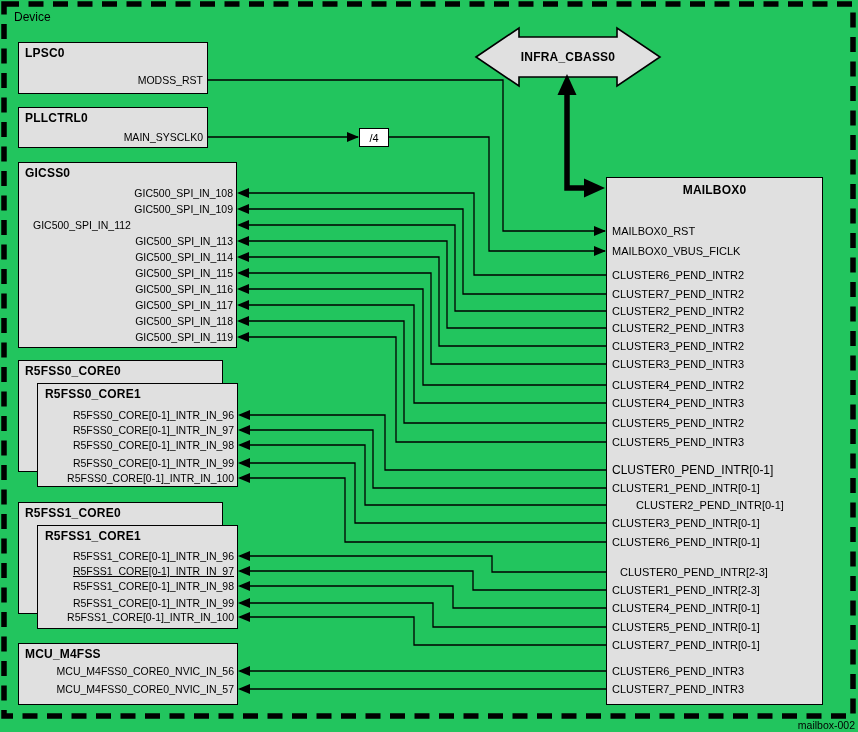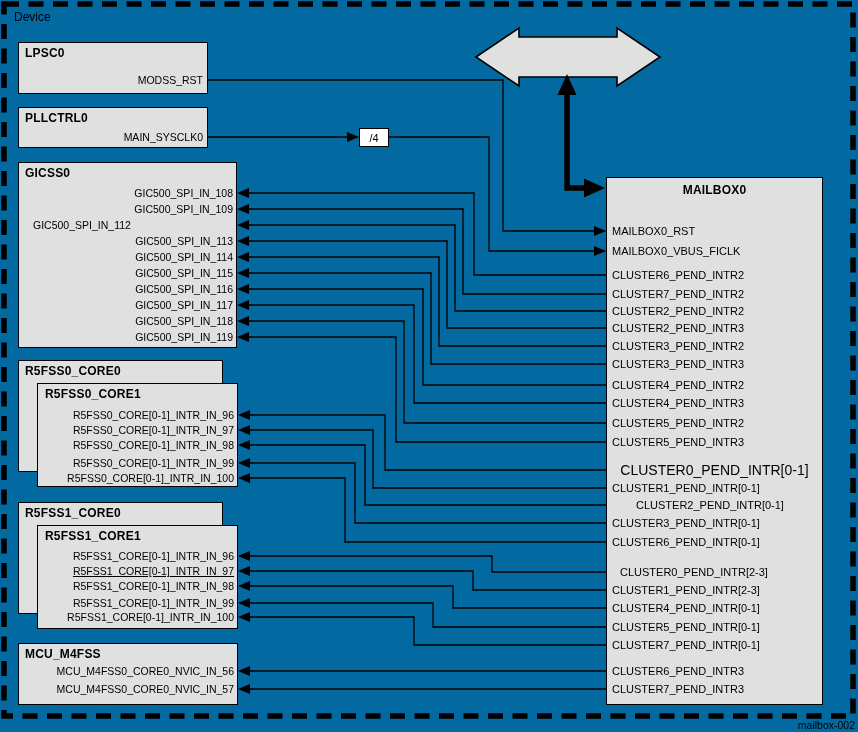--- a/index.html
+++ b/index.html
@@ -1,17 +1,17 @@
 <!DOCTYPE html>
 <html><head>
 <meta charset="utf-8">
 <style>
   html,body{margin:0;padding:0;background:#ffffff;}
   #stage{
-    position:relative;width:858px;height:732px;background:#0369a1;
+    position:relative;width:858px;height:732px;background:#22c55e;
     font-family:"Liberation Sans","DejaVu Sans",sans-serif;
     overflow:hidden;color:#000;
   }
   #wires{position:absolute;left:0;top:0;}
   .box{position:absolute;background:#e0e0e0;border:1.6px solid #000;box-sizing:border-box;}
   .box.white{background:#ffffff;border-width:1.2px;}
   .title{position:absolute;font-weight:bold;font-size:12px;white-space:nowrap;letter-spacing:0.2px;}
   .title.centered{text-align:center;}
   .plain-label{position:absolute;font-size:12px;white-space:nowrap;}
   .fig-label{position:absolute;font-size:10.5px;white-space:nowrap;}
@@ -109,20 +109,21 @@
   <div class="title" style="left:45px;top:529px;">R5FSS1_CORE1</div>
 
   <div class="box" style="left: 18px; top: 643px; width: 220px; height: 62px; background: rgb(224, 224, 224);"></div>
   <div class="title" style="left:25px;top:647px;">MCU_M4FSS</div>
 
   <div class="box white div4" style="left:359px;top:128px;width:30px;height:19px;">/4</div>
 
   <div class="box" style="left: 606px; top: 177px; width: 217px; height: 528px; background: rgb(224, 224, 224);"></div>
   <div class="title centered" style="left:606px;top:183px;width:217px;">MAILBOX0</div>
 
+  <div class="title centered" style="left:476px;top:50px;width:184px;">INFRA_CBASS0</div>
 
   <div class="fig-label" style="right:3px;top:719px;">mailbox-002</div>
 
 <div class="sig" style="top: 73px; left: 3px; width: 200px; text-align: right;">MODSS_RST</div>
     <div class="sig" style="top: 130px; left: 3px; width: 200px; text-align: right;">MAIN_SYSCLK0</div>
     <div class="sig" style="top: 186px; left: 33px; width: 200px; text-align: right;">GIC500_SPI_IN_108</div>
     <div class="sig" style="top: 202px; left: 33px; width: 200px; text-align: right;">GIC500_SPI_IN_109</div>
     <div class="sig" style="top: 218px; left: 33px; width: 200px; text-align: left;">GIC500_SPI_IN_112</div>
     <div class="sig" style="top: 234px; left: 33px; width: 200px; text-align: right;">GIC500_SPI_IN_113</div>
     <div class="sig" style="top: 250px; left: 33px; width: 200px; text-align: right;">GIC500_SPI_IN_114</div>
@@ -148,21 +149,21 @@
     <div class="sig" style="top: 268px; left: 612px; width: 205px; font-size: 11px;">CLUSTER6_PEND_INTR2</div>
     <div class="sig" style="top: 287px; left: 612px; width: 205px; font-size: 11px;">CLUSTER7_PEND_INTR2</div>
     <div class="sig" style="top: 304px; left: 612px; width: 205px; font-size: 11px;">CLUSTER2_PEND_INTR2</div>
     <div class="sig" style="top: 321px; left: 612px; width: 205px; font-size: 11px;">CLUSTER2_PEND_INTR3</div>
     <div class="sig" style="top: 339px; left: 612px; width: 205px; font-size: 11px;">CLUSTER3_PEND_INTR2</div>
     <div class="sig" style="top: 357px; left: 612px; width: 205px; font-size: 11px;">CLUSTER3_PEND_INTR3</div>
     <div class="sig" style="top: 378px; left: 612px; width: 205px; font-size: 11px;">CLUSTER4_PEND_INTR2</div>
     <div class="sig" style="top: 396px; left: 612px; width: 205px; font-size: 11px;">CLUSTER4_PEND_INTR3</div>
     <div class="sig" style="top: 416px; left: 612px; width: 205px; font-size: 11px;">CLUSTER5_PEND_INTR2</div>
     <div class="sig" style="top: 435px; left: 612px; width: 205px; font-size: 11px;">CLUSTER5_PEND_INTR3</div>
-    <div class="sig" style="top: 463px; left: 612px; width: 205px; font-size: 14px; text-align: center;">CLUSTER0_PEND_INTR[0-1]</div>
+    <div class="sig" style="top: 463px; left: 612px; width: 205px; font-size: 12px;">CLUSTER0_PEND_INTR[0-1]</div>
     <div class="sig" style="top: 481px; left: 612px; width: 205px; font-size: 11px;">CLUSTER1_PEND_INTR[0-1]</div>
     <div class="sig" style="top: 498px; left: 612px; width: 205px; font-size: 11px; margin-left: 24px;">CLUSTER2_PEND_INTR[0-1]</div>
     <div class="sig" style="top: 516px; left: 612px; width: 205px; font-size: 11px;">CLUSTER3_PEND_INTR[0-1]</div>
     <div class="sig" style="top: 535px; left: 612px; width: 205px; font-size: 11px;">CLUSTER6_PEND_INTR[0-1]</div>
     <div class="sig" style="top: 565px; left: 620px; width: 205px; font-size: 11px;">CLUSTER0_PEND_INTR[2-3]</div>
     <div class="sig" style="top: 583px; left: 612px; width: 205px; font-size: 11px;">CLUSTER1_PEND_INTR[2-3]</div>
     <div class="sig" style="top: 601px; left: 612px; width: 205px; font-size: 11px;">CLUSTER4_PEND_INTR[0-1]</div>
     <div class="sig" style="top: 620px; left: 612px; width: 205px; font-size: 11px;">CLUSTER5_PEND_INTR[0-1]</div>
     <div class="sig" style="top: 638px; left: 612px; width: 205px; font-size: 11px;">CLUSTER7_PEND_INTR[0-1]</div>
     <div class="sig" style="top: 664px; left: 612px; width: 205px; font-size: 11px;">CLUSTER6_PEND_INTR3</div>

